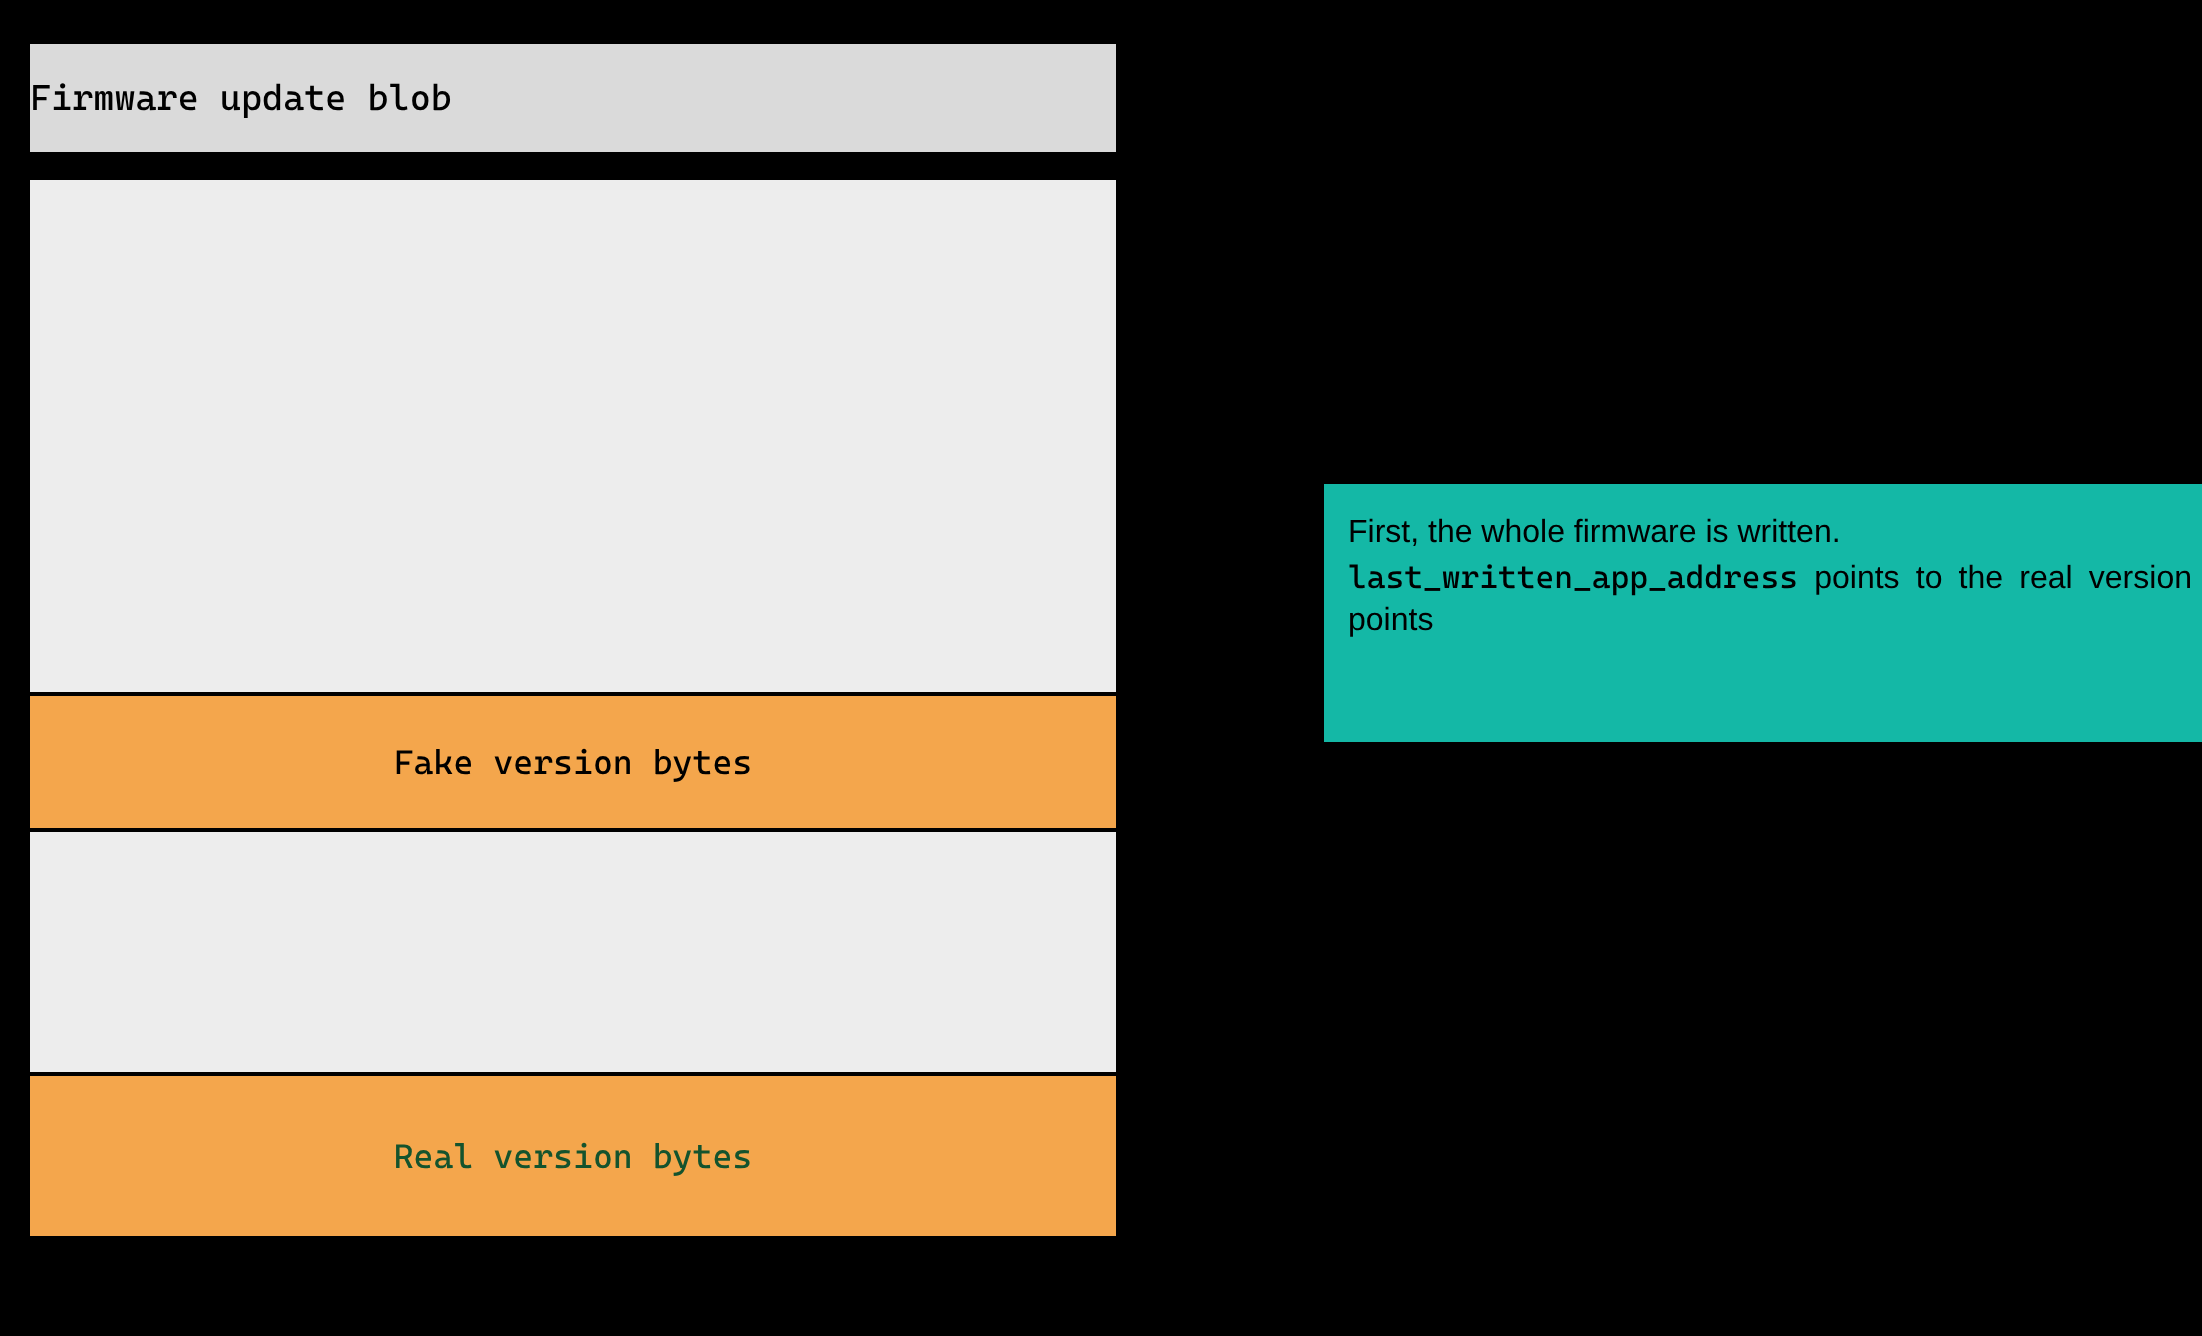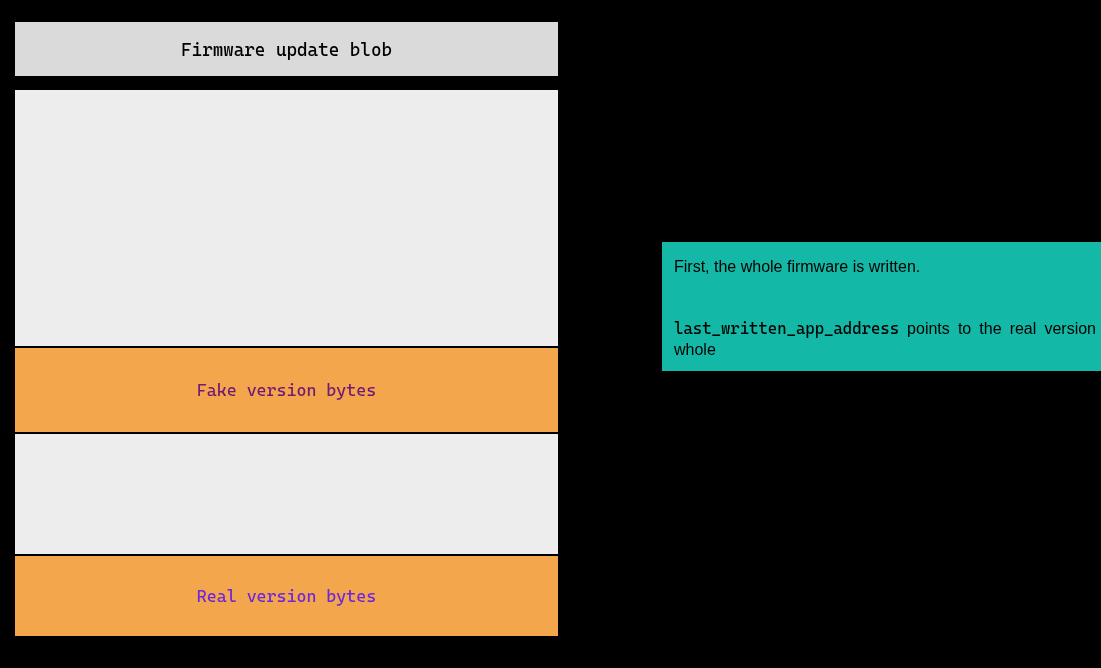--- a/index.html
+++ b/index.html
@@ -23,65 +23,64 @@
       top: 21px;
       width: 545px;
     }
     .header-block {
       width: 100%;
       height: 56px;
       background: #dadada;
       border: 1px solid #000;
       display: flex;
       align-items: center;
-      justify-content: center;
       font-size: 18px;
       color: #000;
     }
     .gap-small {
       height: 12px;
       background: #000;
     }
     .firmware-top {
       width: 100%;
       height: 258px;
       background: #ededed;
       border: 1px solid #000;
     }
     .fake-version {
       width: 100%;
-      height: 86px;
+      height: 68px;
       background: #f4a64c;
       border: 1px solid #000;
       display: flex;
       flex-direction: column;
       align-items: center;
       justify-content: center;
       font-size: 17px;
       line-height: 1.3;
-      color: #701a75;
+      color: #000000;
     }
     .firmware-mid {
       width: 100%;
       height: 122px;
       background: #ededed;
       border: 1px solid #000;
     }
     .real-version {
       width: 100%;
       height: 82px;
       background: #f4a64c;
       border: 1px solid #000;
       display: flex;
       flex-direction: column;
       align-items: center;
       justify-content: center;
       font-size: 17px;
       line-height: 1.3;
-      color: #6d28d9;
+      color: #14532d;
     }
     .note-box {
       position: absolute;
       left: 661px;
       top: 241px;
       width: 448px;
       height: 131px;
       background: #14b8a6;
       border: 1px solid #000;
       padding: 14px 12px;
@@ -92,21 +91,20 @@
     .note-box .line1 {
       display: block;
     }
     .note-box .code {
       font-family: ui-monospace, "SF Mono", Monaco, "Cascadia Code", "Roboto Mono", Consolas, monospace;
     }
     .note-line2 {
       display: block;
       text-align: justify;
       text-align-last: justify;
-      margin-top: 40px;
     }
   </style>
 </head>
 <body>
 
 <div class="left-column">
   <div class="header-block mono">
     <span>Firmware update blob</span>
   </div>
   <div class="gap-small"></div>
@@ -119,14 +117,14 @@
     <span>Real version bytes</span>
   </div>
 </div>
 
 <div class="note-box">
   <span class="line1">First, the whole firmware is written.</span>
   <span class="note-line2">
     <span class="code">last_written_app_address</span>
     <span>points to the real version</span>
   </span>
-  <span>whole</span>
+  <span>points</span>
 </div>
 
 </body></html>

